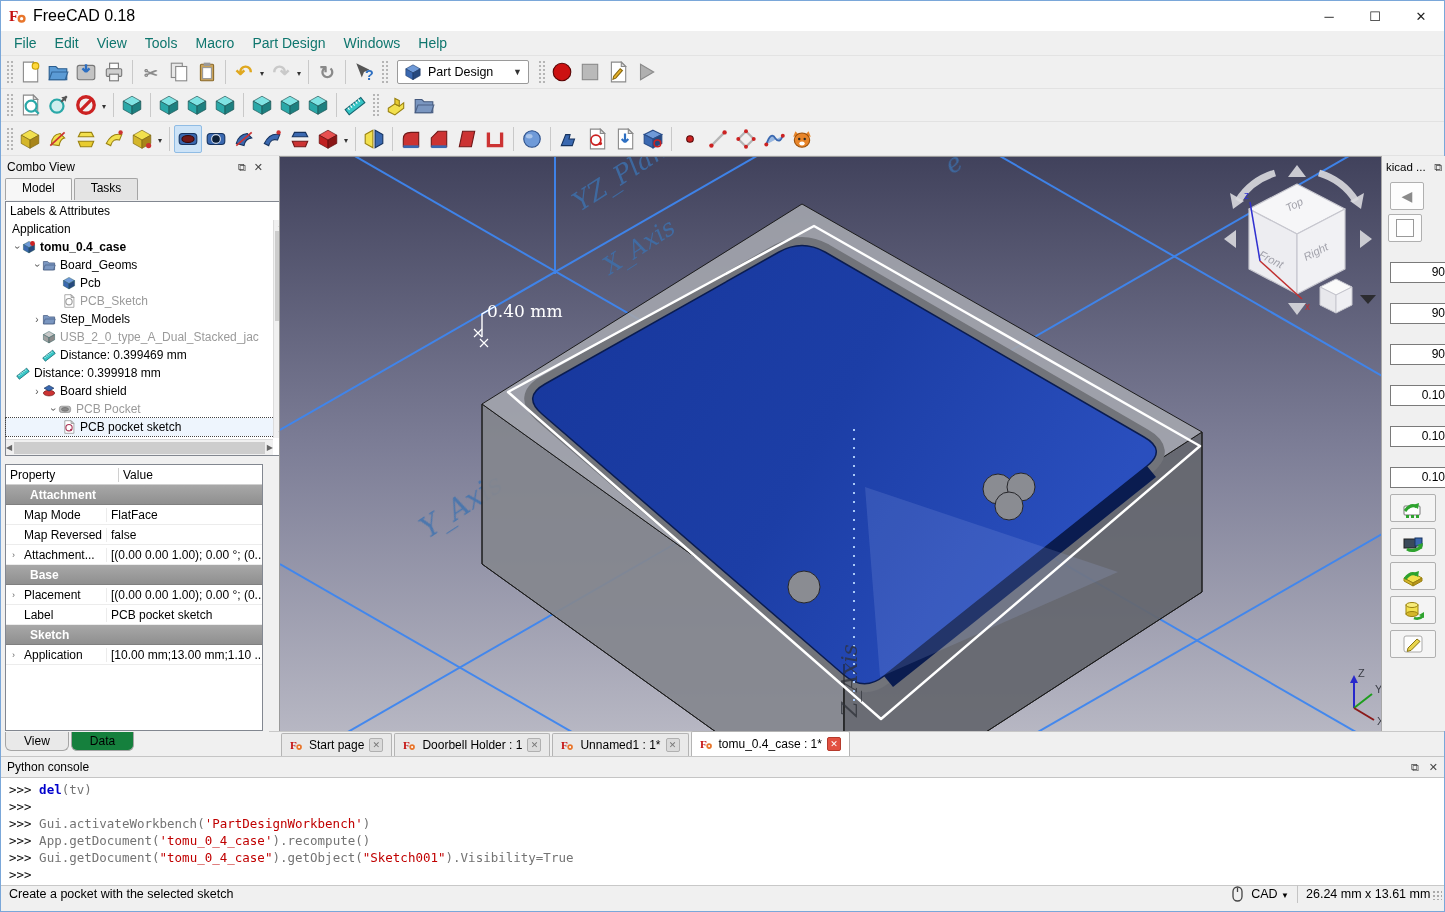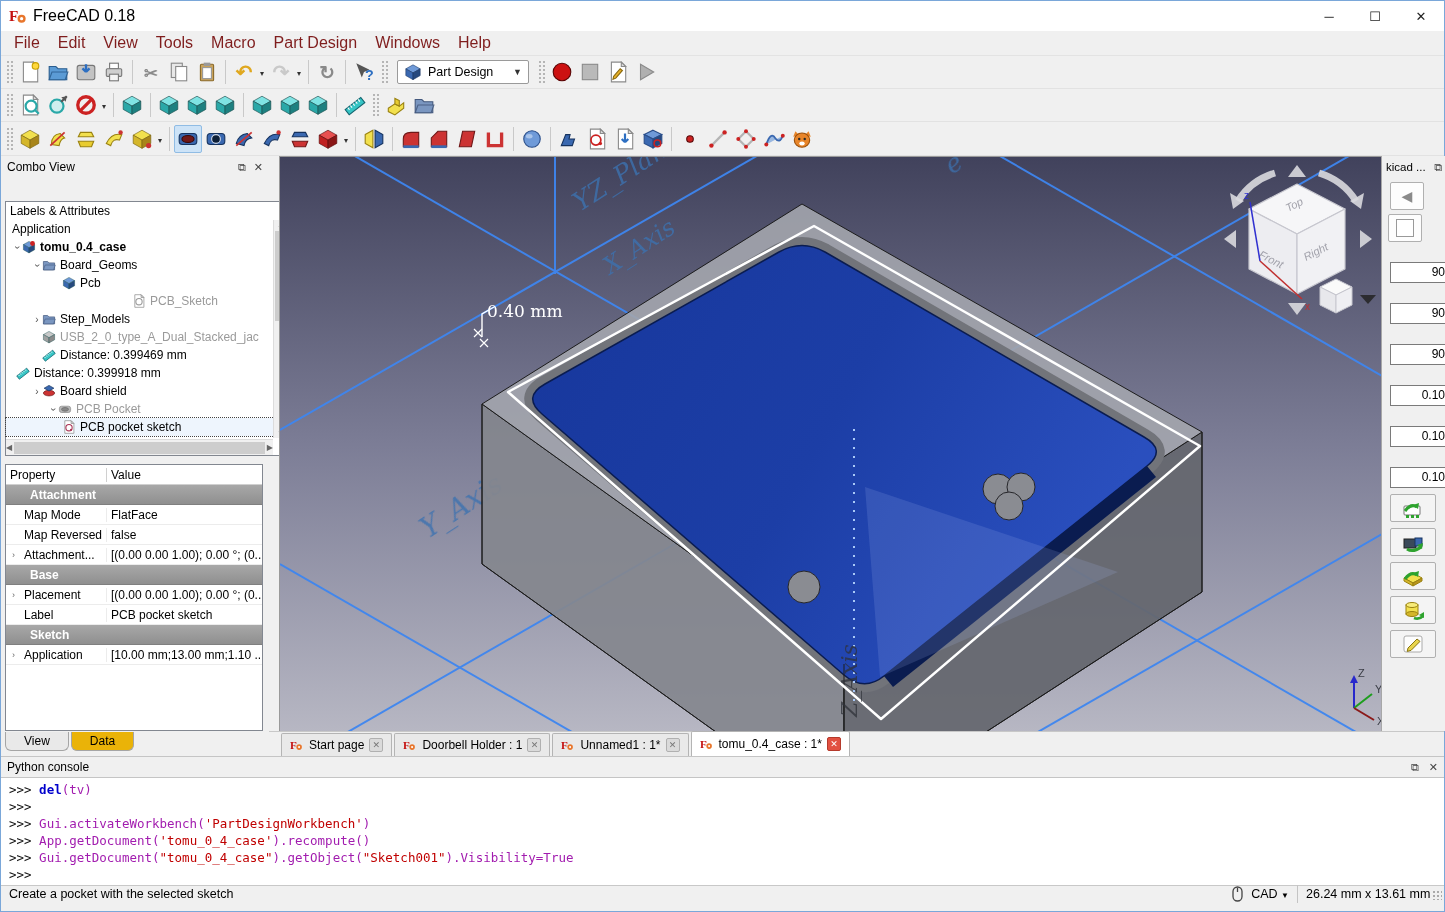--- a/index.html
+++ b/index.html
@@ -5,21 +5,21 @@
   * { margin:0; padding:0; box-sizing:border-box; }
   html,body { width:1445px; height:912px; font-family:"Liberation Sans",sans-serif; font-size:12px; background:#f0f0f0; overflow:hidden; }
   .window { position:relative; width:1445px; height:912px; background:#f0f0f0; border:1px solid #7aa7d9; }
 
   
   .titlebar { height:30px; background:#ffffff; display:flex; align-items:center; padding-left:8px; }
   .titlebar .ttl { margin-left:6px; font-size:16px; color:#000; }
   .wincontrols { margin-left:auto; display:flex; height:100%; }
   .wbtn { width:46px; height:100%; display:flex; align-items:center; justify-content:center; font-size:13px; color:#222; }
   .menubar { height:25px; background:#f0f0f0; display:flex; align-items:center; padding-left:4px; border-bottom:1px solid #e3e3e3;}
-  .menuitem { padding:4px 9px; font-size:16px; color:#7f1d1d; }
+  .menuitem { padding:4px 9px; font-size:14px; color:#0f766e; }
 
   
   .tbrow { height:33px; display:flex; align-items:center; background:#f0f0f0; border-bottom:1px solid #e2e2e2; padding-left:2px; }
   .tbhandle { width:7px; height:24px; margin:0 3px; background-image:radial-gradient(#b5b5b5 1px, transparent 1.1px); background-size:4px 4px; }
   .tbsep { width:1px; height:24px; background:#c9c9c9; margin:0 4px; }
   .tbtn { width:28px; height:28px; display:flex; align-items:center; justify-content:center; border:1px solid transparent; border-radius:2px; position:relative; }
   .tbtn svg { width:22px; height:22px; }
   .tbtn.active { background:#cde3f7; border-color:#90bce4; }
   .tbtn .dd { font-size:8px; color:#333; position:absolute; right:-7px; top:10px; }
   .tbtn.hasdd { margin-right:9px; }
@@ -44,30 +44,30 @@
   .trow svg { width:14px; height:14px; margin-right:4px; flex:none;}
   .trow.dim { color:#9a9a9a; }
   .trow.sel { outline:1px dotted #444; background:#eef5fd; }
   .vscroll { position:absolute; right:0; top:18px; width:15px; bottom:17px; background:#f0f0f0; border-left:1px solid #dcdcdc; font-size:8px; color:#666; display:flex; flex-direction:column; align-items:center; }
   .vscroll .thumb { width:13px; height:90px; background:#cdcdcd; margin-top:2px;}
   .hscroll { position:absolute; left:0; bottom:0; height:16px; right:15px; background:#f0f0f0; border-top:1px solid #dcdcdc; display:flex; align-items:center; font-size:8px; color:#666; }
   .hscroll .thumb { flex:1; height:12px; background:#cdcdcd; margin:0 2px; }
 
   .propbox { position:absolute; left:4px; top:308px; width:258px; height:267px; background:#fff; border:1px solid #828790; font-size:12px; overflow:hidden;}
   .prow { height:20px; display:flex; border-bottom:1px solid #ececec; align-items:center;}
-  .prow.hdr { font-size:12px; border-bottom:1px solid #d0d0d0; background:#fff;}
+  .prow.hdr { font-size:12px; border-bottom:1px solid #d0d0d0; background:#fff;gap:12px;}
   .prow .c1 { width:100px; padding-left:4px; display:flex; align-items:center; gap:2px; overflow:hidden; white-space:nowrap;}
   .prow .c2 { flex:1; padding-left:4px; border-left:1px solid #ececec; overflow:hidden; white-space:nowrap;}
   .prow.hdr .c2 { border-left:1px solid #d0d0d0; }
   .prow.group { background:linear-gradient(#a8a8a8,#8f8f8f); color:#fff; font-weight:bold; border-bottom:1px solid #7f7f7f;}
   .prow.group .c1 { width:auto; padding-left:24px; }
   .prow .pexp { width:10px; color:#666; font-size:9px; margin-left:2px;}
   .btabs { position:absolute; left:4px; top:576px; display:flex; gap:2px; }
   .btab { padding:2px 18px; border:1px solid #a5a5a5; border-top:none; background:#e9e9e9; border-radius:0 0 6px 6px; font-size:12px;}
-  .btab.active { background:#eab308; }
+  .btab.active { background:#15803d; }
 
   
   .viewport { position:absolute; left:278px; top:0; width:1102px; height:575px; overflow:hidden; border-left:1px solid #9a9a9a; border-top:1px solid #9a9a9a;}
   .viewport svg { display:block; }
 
   
   .kicad { position:absolute; left:1380px; top:0; width:65px; height:575px; background:#f0f0f0; border-left:1px solid #a8a8a8; }
   .kicad .panel-hdr { font-size:11.5px; padding:0 4px; }
   .kbtn { width:34px; height:28px; margin:4px 0 0 8px; background:#fdfdfd; border:1px solid #b0b0b0; border-radius:2px; display:inline-flex; align-items:center; justify-content:center; color:#8a8a8a; }
   .kspin { width:60px; height:21px; margin:20px 0 0 8px; background:#fff; border:1px solid #7a7a7a; font-size:12px; text-align:right; padding:2px 4px; }
@@ -79,21 +79,21 @@
   .mtab { display:flex; align-items:center; gap:5px; height:23px; padding:0 8px; border:1px solid #b4b4b4; border-bottom:none; background:#e9e9e9; font-size:12px; margin-right:2px; border-radius:2px 2px 0 0;}
   .mtab.active { background:#fff; height:25px; }
   .mtab svg { width:14px; height:14px; }
   .mclose { width:14px; height:14px; background:#dadada; border:1px solid #b0b0b0; font-size:9px; color:#777; display:flex; align-items:center; justify-content:center; border-radius:2px;}
   .mtab.active .mclose { background:#e25141; border-color:#b53a2c; color:#fff; }
 
   
   .pyhdr { height:22px; background:#f0f0f0; border-top:1px solid #c5c5c5; border-bottom:1px solid #c5c5c5; display:flex; align-items:center; padding:0 6px; font-size:12px; }
   .pyhdr .ic { margin-left:auto; display:flex; gap:10px; color:#444; font-size:11px;}
   .pybody { height:107px; background:#fff; font-family:"DejaVu Sans Mono",monospace; font-size:12.5px; padding:3px 0 0 8px; line-height:17px; }
-  .tk-p { color:#111; } .tk-k { color:#0000cc; font-weight:bold; } .tk-s { color:#c00000; } .tk-n { color:#a21caf;text-align:right; }
+  .tk-p { color:#111; } .tk-k { color:#0000cc; font-weight:bold; } .tk-s { color:#c00000; } .tk-n { color:#737373;text-align:right; }
 
   
   .statusbar { height:17px; background:#f0f0f0; border-top:1px solid #c8c8c8; display:flex; align-items:center; padding:0 8px; font-size:12.5px; position:relative;}
   .statusbar .right { margin-left:auto; display:flex; align-items:center; gap:8px; }
   .statusbar .vsep { width:1px; height:18px; background:#c4c4c4; }
   .grip { position:absolute; right:2px; bottom:2px; width:10px; height:10px; background-image:radial-gradient(#aaa 1px, transparent 1.2px); background-size:4px 4px;}
 </style>
 </head>
 <body>
 
@@ -516,20 +516,24 @@
   <div class="main">
 
     <div class="combo-panel">
       <div class="panel-hdr">
         <span>Combo View</span>
         <span class="ic">
             <span>⧉</span>
             <span>✕</span>
           </span>
       </div>
+      <div class="ctabs" id="combotabs">
+          <div class="ctab active">Model</div>
+          <div class="ctab">Tasks</div>
+        </div>
       <div class="treebox">
         <div class="treehdr">Labels &amp; Attributes</div>
         <div id="treerows">
             <div class="trow">
               <span style="width:6px"></span>
               <span>Application</span>
             </div>
             <div class="trow" style="padding-left: 6px;">
               <span class="exp open">›</span>
               <svg viewBox="0 0 20 20">
@@ -550,21 +554,21 @@
             </div>
             <div class="trow" style="padding-left: 46px;">
               <span class="exp"></span>
               <svg viewBox="0 0 20 20">
                 <polygon points="10,2 18,6.5 10,11 2,6.5" fill="#6f9ad8" stroke="#1a5050" stroke-width="0.6"></polygon>
                 <polygon points="2,6.5 10,11 10,18.5 2,14" fill="#3a68b0" stroke="#1a5050" stroke-width="0.6"></polygon>
                 <polygon points="18,6.5 10,11 10,18.5 18,14" fill="#27497e" stroke="#1a5050" stroke-width="0.6"></polygon>
               </svg>
               <span>Pcb</span>
             </div>
-            <div class="trow dim" style="padding-left: 46px; justify-content: center;">
+            <div class="trow dim" style="padding-left: 46px;">
               <span class="exp"></span>
               <svg viewBox="0 0 20 20">
                 <path d="M4,1 h9 l4,4 v14 h-13 z" fill="#fff" stroke="#8a8a8a"></path>
                 <path d="M13,1 l4,4 h-4 z" fill="#ddd" stroke="#8a8a8a"></path>
                 <circle cx="10" cy="11" r="4.5" fill="none" stroke="#9a9a9a" stroke-width="1.6"></circle>
               </svg>
               <span>PCB_Sketch</span>
             </div>
             <div class="trow" style="padding-left: 26px;">
               <span class="exp">›</span>

